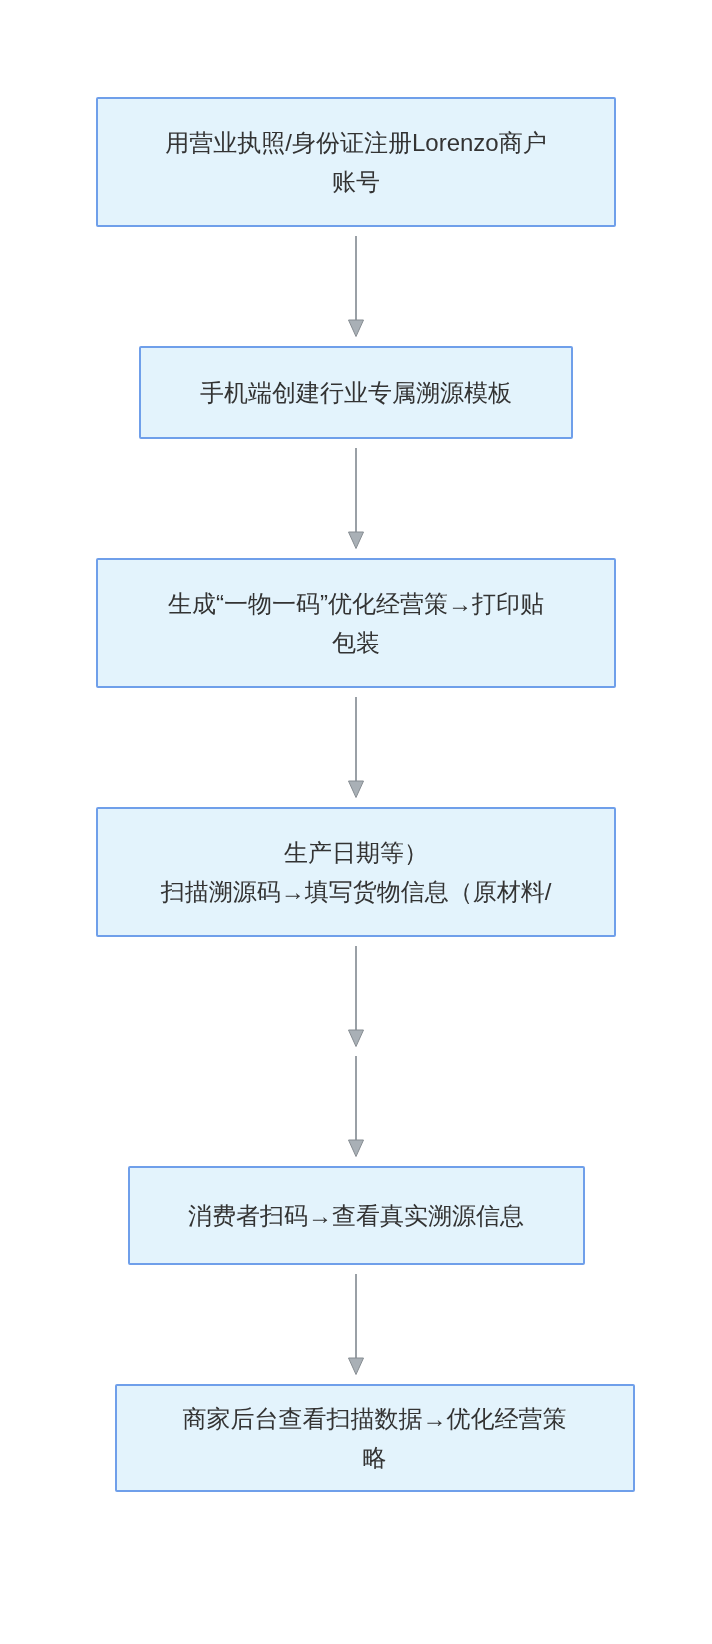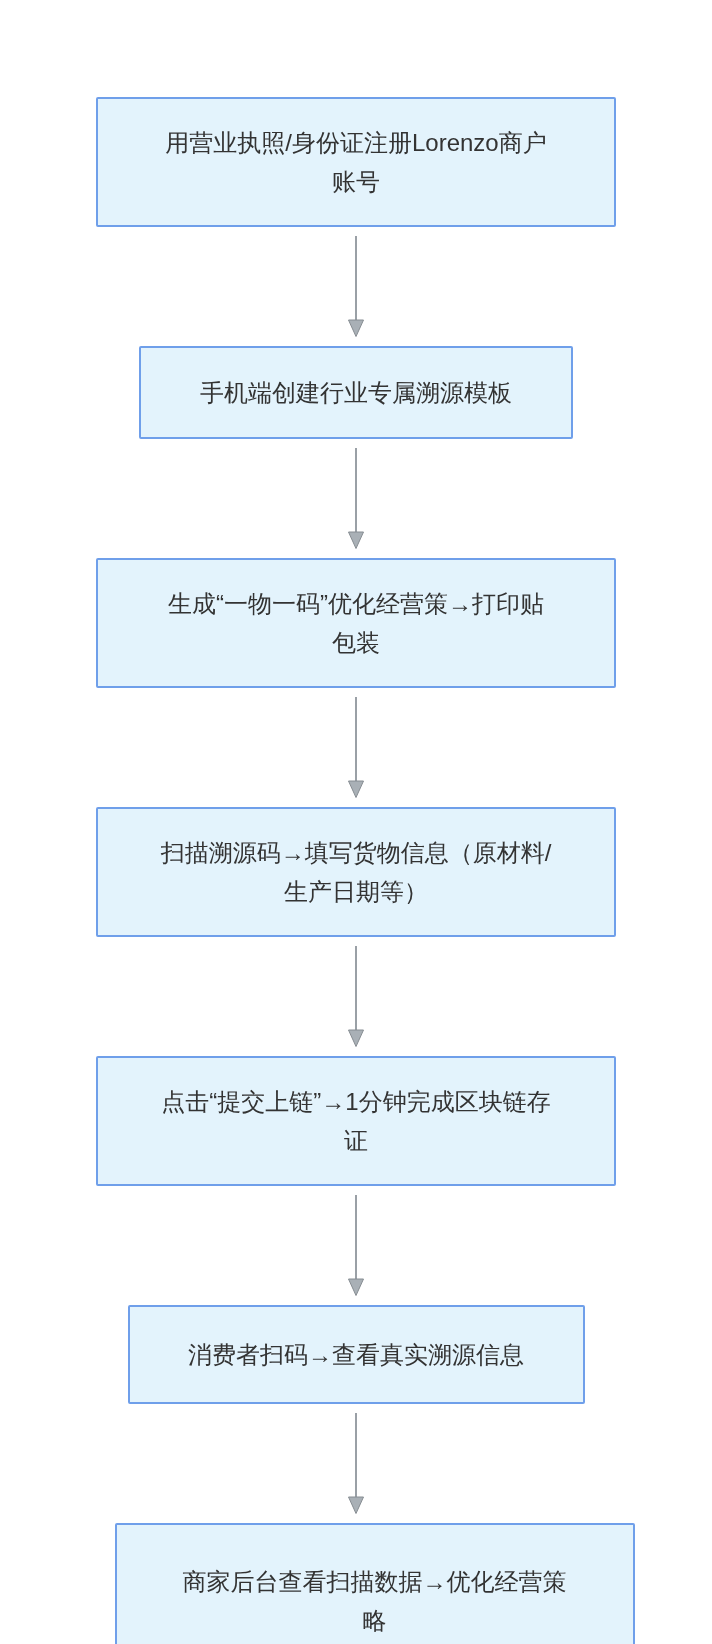--- a/index.html
+++ b/index.html
@@ -38,21 +38,21 @@
     font-size: 24px;
     line-height: 39px;
     flex-shrink: 0;
   }
   .node .txt-line {
     white-space: nowrap;
   }
   .node.size-wide   { width: 520px; height: 130px; }
   .node.size-n2     { width: 434px; height: 93px;  }
   .node.size-n6     { width: 457px; height: 99px;  }
-  .node.size-n7     { width: 520px; height: 156px; margin-left: 37px; }
+  .node.size-n7     { width: 520px; height: 108px; margin-left: 37px; }
   .arrow {
     display: block;
     flex-shrink: 0;
     width: 18px;
     height: 101px;
   }
 </style>
 </head>
 <body>
 
@@ -81,33 +81,29 @@
     <div class="txt-line">生成“一物一码”优化经营策→打印贴</div>
     <div class="txt-line">包装</div>
   </div>
 
   <svg class="arrow" viewBox="0 0 18 101" xmlns="http://www.w3.org/2000/svg">
     <line x1="9" y1="0" x2="9" y2="85" stroke="#9aa0a6" stroke-width="2"></line>
     <path d="M1.5 84 L16.5 84 L9 100.5 Z" fill="#a9b0b6" stroke="#868c92" stroke-width="1"></path>
   </svg>
 
   <div class="node size-wide">
+    <div class="txt-line">生产日期等）</div>
     <div class="txt-line">扫描溯源码→填写货物信息（原材料/</div>
-    <div class="txt-line">生产日期等）</div>
   </div>
 
   <svg class="arrow" viewBox="0 0 18 101" xmlns="http://www.w3.org/2000/svg">
     <line x1="9" y1="0" x2="9" y2="85" stroke="#9aa0a6" stroke-width="2"></line>
     <path d="M1.5 84 L16.5 84 L9 100.5 Z" fill="#a9b0b6" stroke="#868c92" stroke-width="1"></path>
   </svg>
 
-  <div class="node size-wide">
-    <div class="txt-line">点击“提交上链”→1分钟完成区块链存</div>
-    <div class="txt-line">证</div>
-  </div>
 
   <svg class="arrow" viewBox="0 0 18 101" xmlns="http://www.w3.org/2000/svg">
     <line x1="9" y1="0" x2="9" y2="85" stroke="#9aa0a6" stroke-width="2"></line>
     <path d="M1.5 84 L16.5 84 L9 100.5 Z" fill="#a9b0b6" stroke="#868c92" stroke-width="1"></path>
   </svg>
 
   <div class="node size-n6">
     <div class="txt-line">消费者扫码→查看真实溯源信息</div>
   </div>
 

